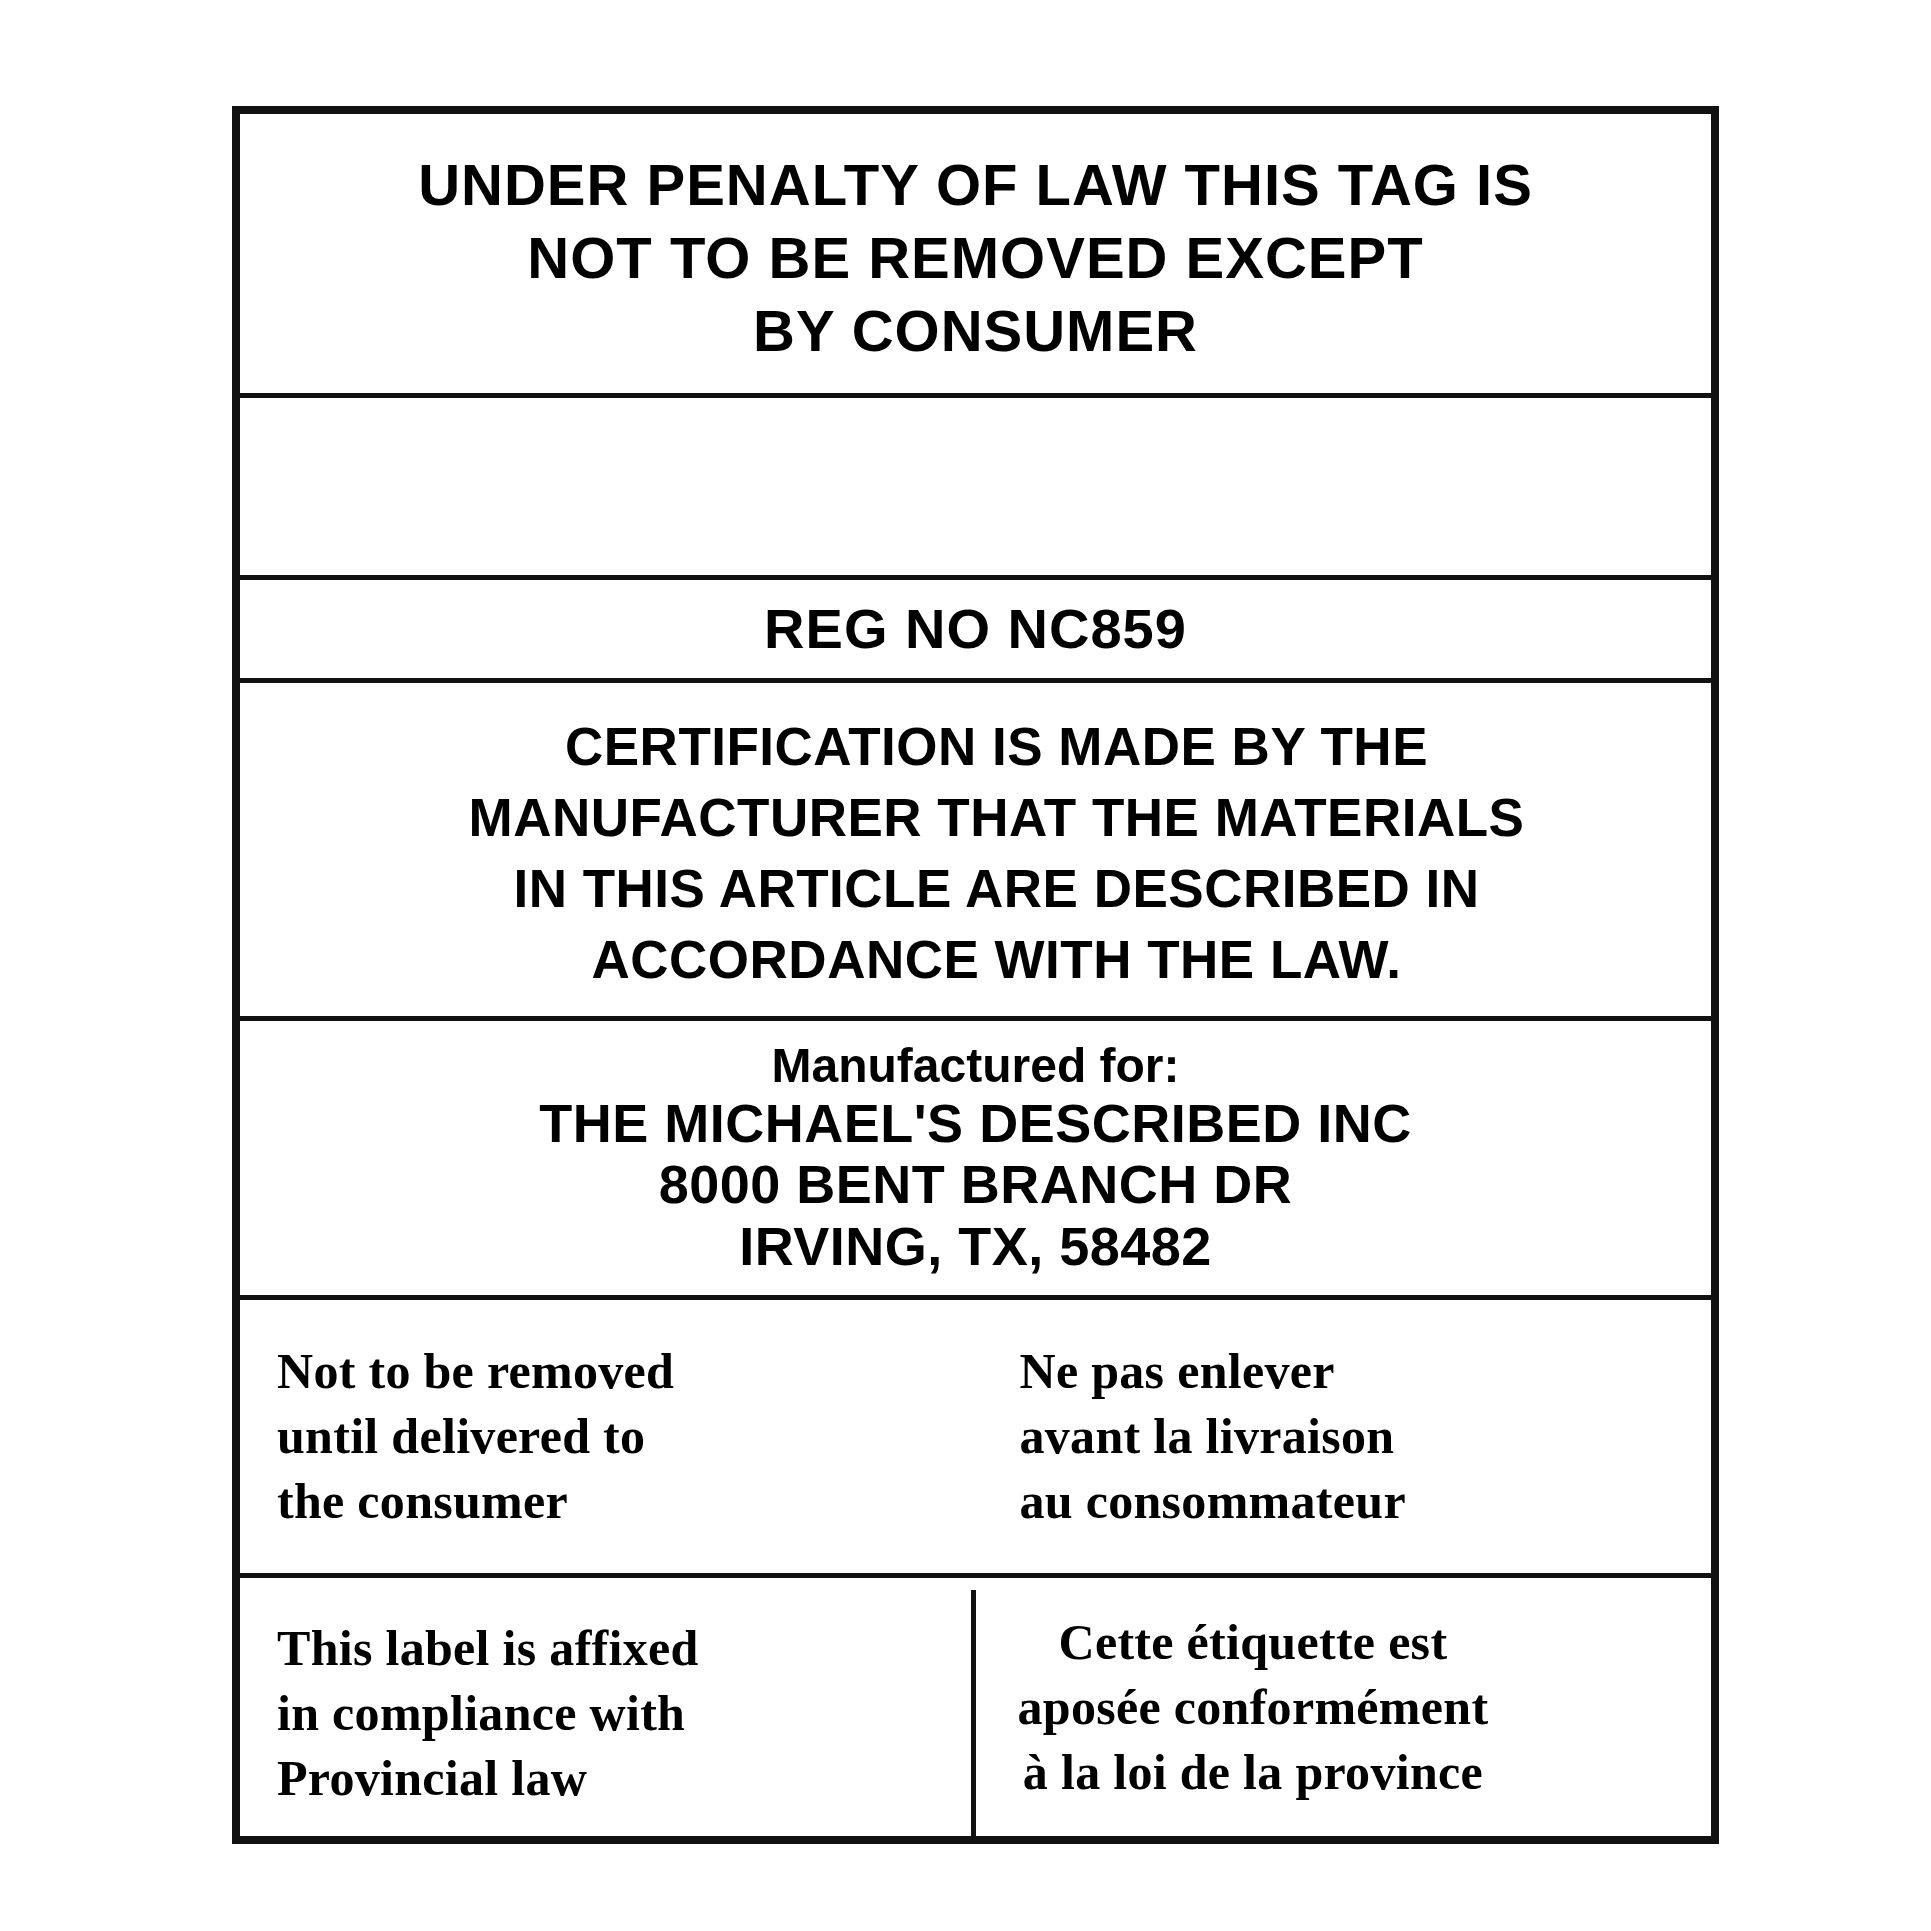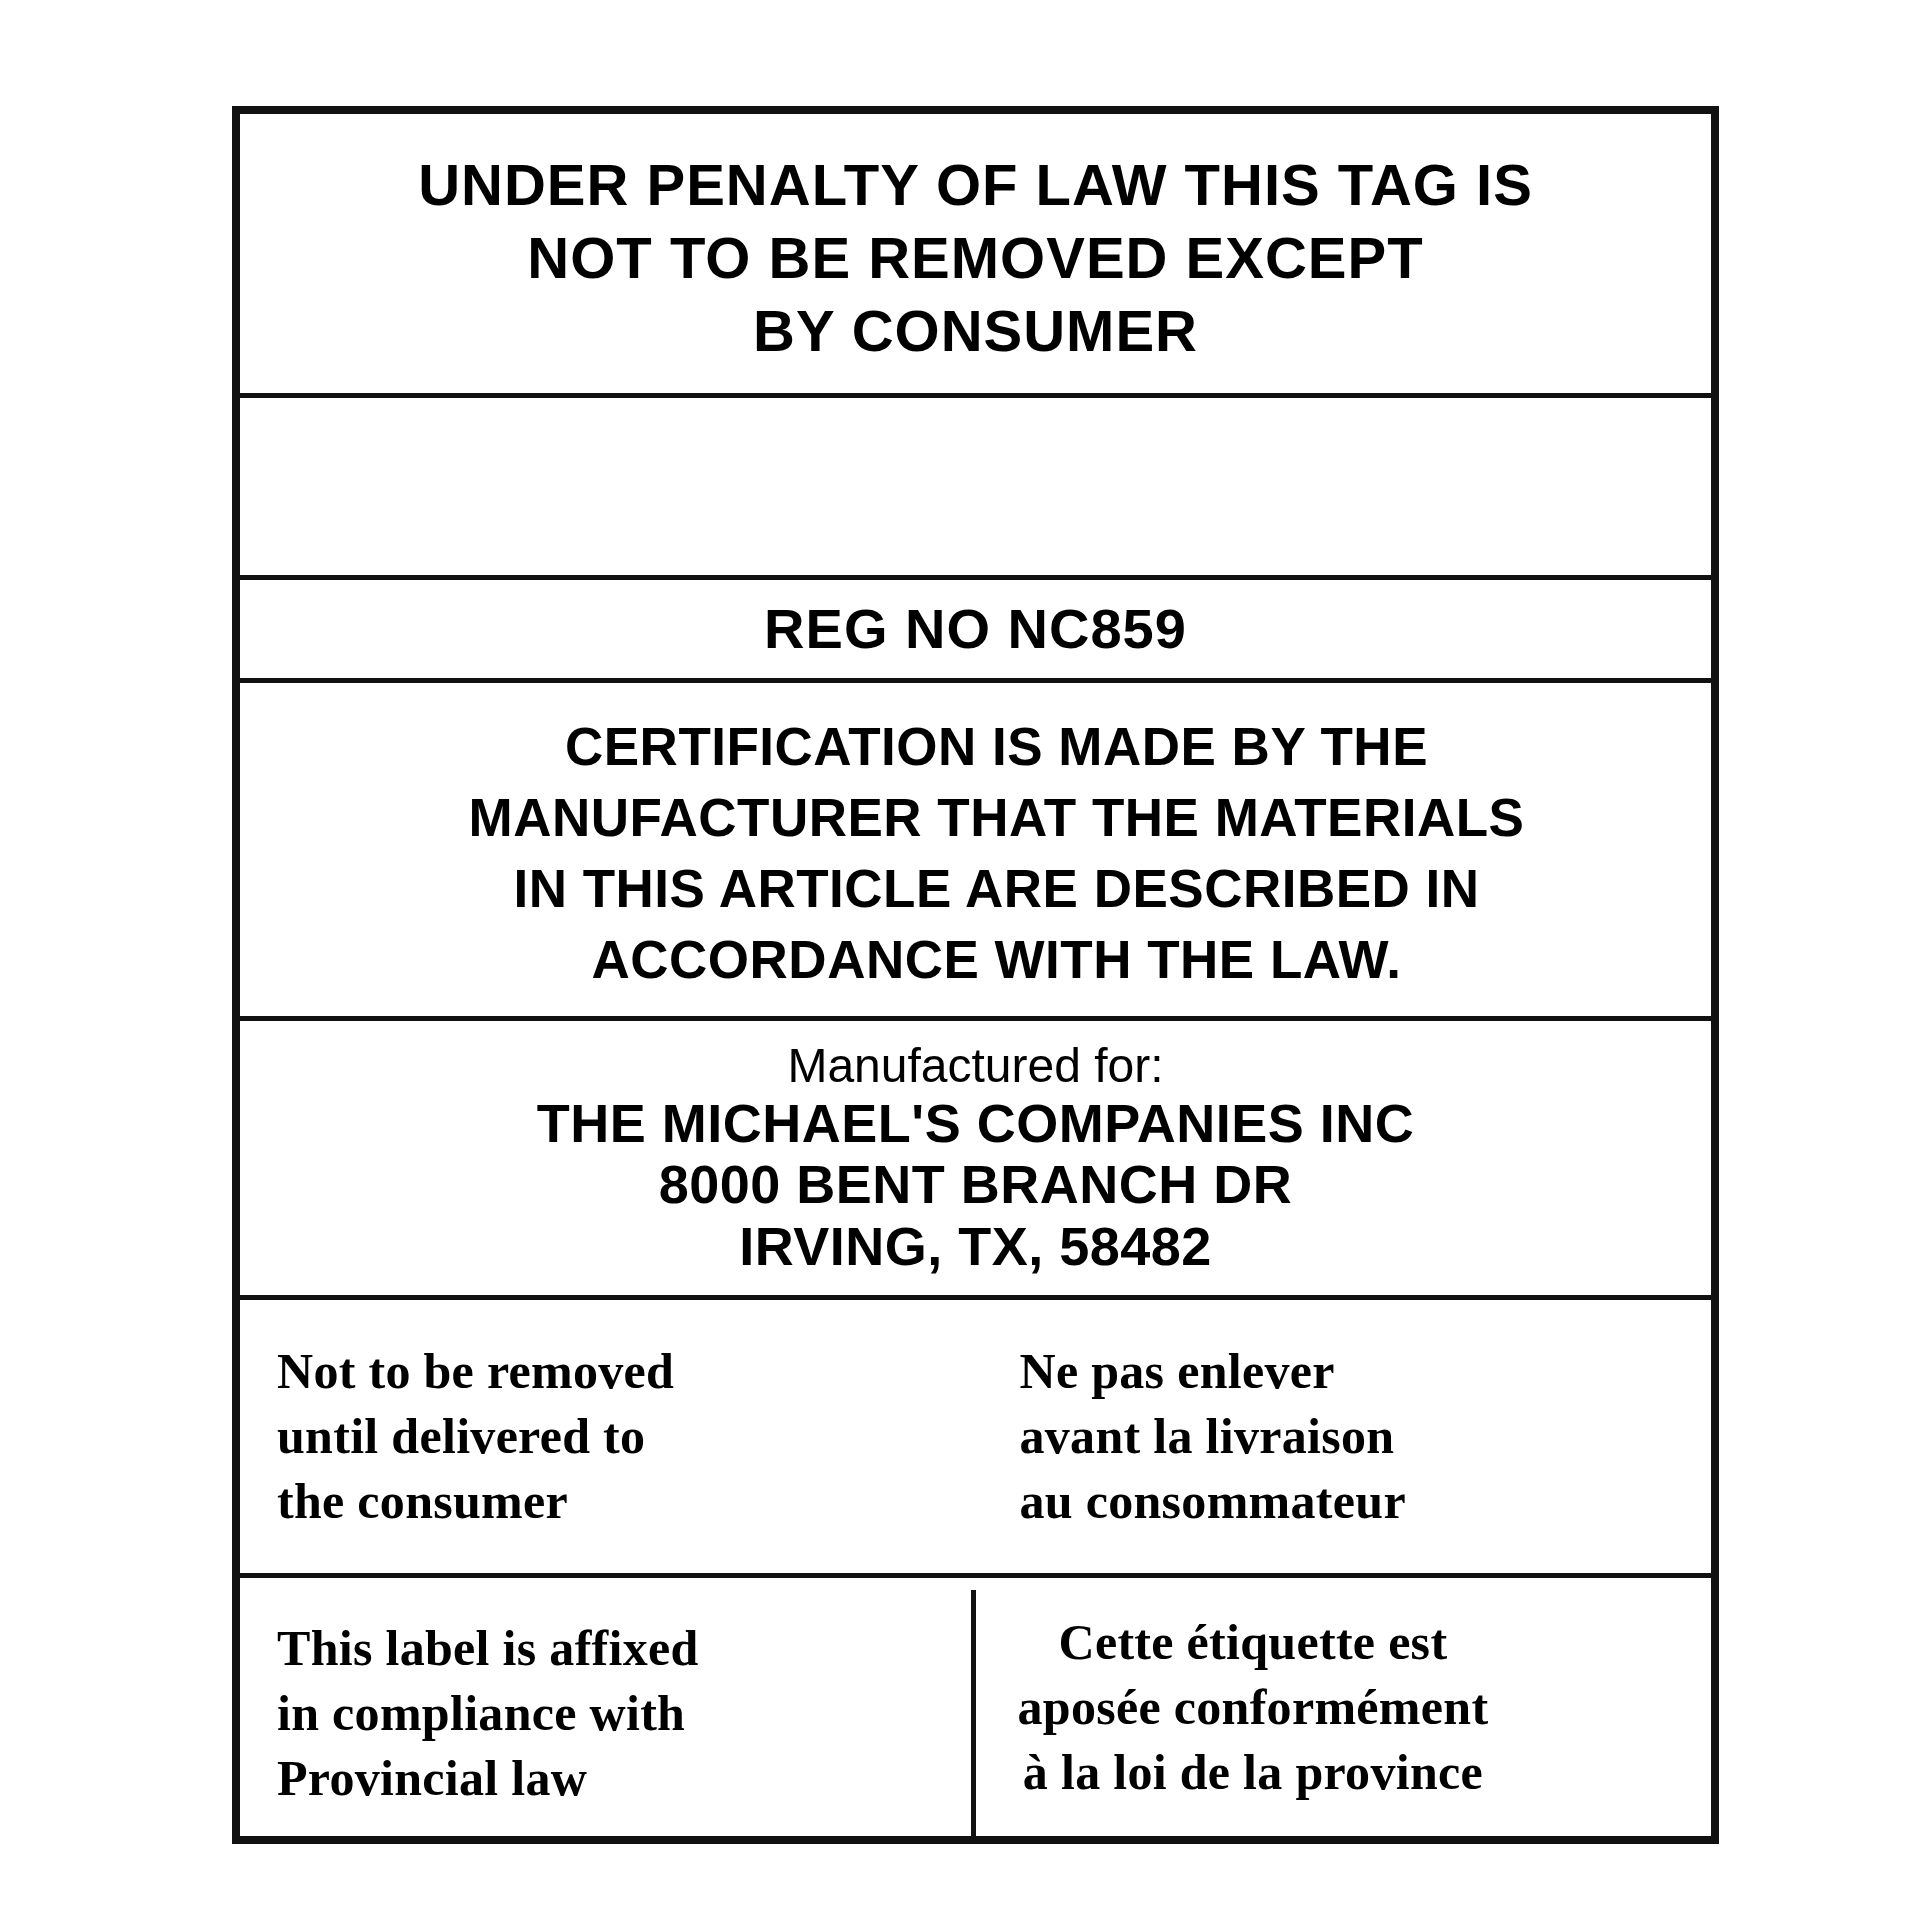--- a/index.html
+++ b/index.html
@@ -87,21 +87,21 @@
   }
 
   
   #row-manufacturer {
     height: 280px;
     flex-direction: column;
     justify-content: center;
   }
   #row-manufacturer .mfg-for {
     font-size: 48px;
-    font-weight: normal;
+    font-weight: bold;
     text-align: center;
     line-height: 1.12;
   }
   #row-manufacturer .mfg-line {
     font-size: 54px;
     font-weight: bold;
     text-align: center;
     line-height: 1.14;
     letter-spacing: 0.5px;
   }
@@ -171,21 +171,21 @@
 
   <div class="row" id="row-certification">
     <div class="center-text" style="white-space: pre-line; margin-left: 42px;">CERTIFICATION IS MADE BY THE
 MANUFACTURER THAT THE MATERIALS
 IN THIS ARTICLE ARE DESCRIBED IN
 ACCORDANCE WITH THE LAW.</div>
   </div>
 
   <div class="row" id="row-manufacturer">
     <div class="mfg-for">Manufactured for:</div>
-    <div class="mfg-line">THE MICHAEL'S COMPANIES INC</div>
+    <div class="mfg-line">THE MICHAEL'S DESCRIBED INC</div>
     <div class="mfg-line">8000 BENT BRANCH DR</div>
     <div class="mfg-line">IRVING, TX, 58482</div>
   </div>
 
   <div class="row bilingual" id="row-removal">
     <div class="col col-left">
       <div class="txt" style="white-space: pre-line;">Not to be removed
 until delivered to
 the consumer</div>
     </div>

